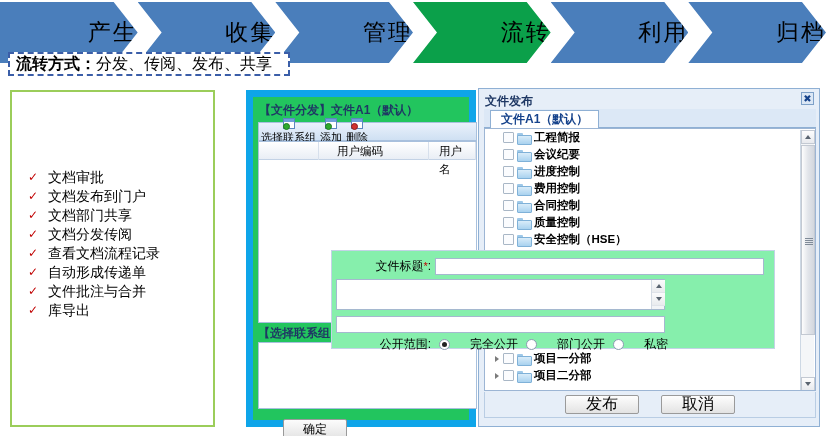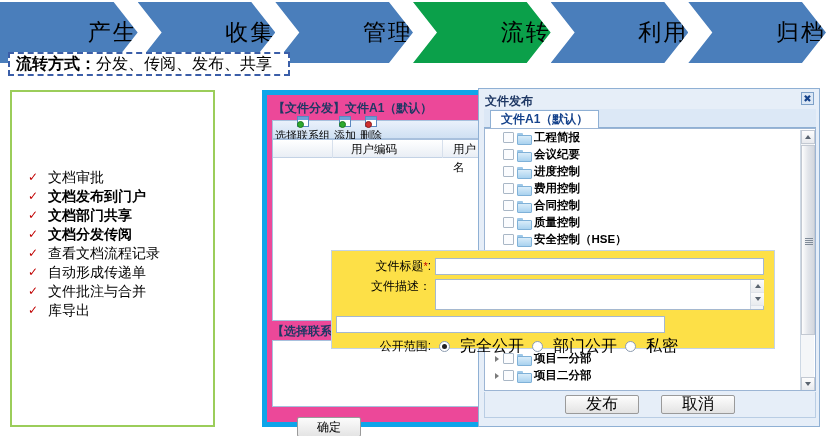--- a/index.html
+++ b/index.html
@@ -65,28 +65,28 @@
     margin-bottom:2px;
     line-height:17px;
     white-space:nowrap;
   }
   .check-mark {
     color:#c00000; font-size:12px; width:20px;
     display:inline-block; flex:none;
     font-family:"DejaVu Sans",sans-serif;
   }
   .check-text { font-size:14px; color:#000; }
-  .check-item.bold .check-text { font-weight:bold; }
+  .check-item.bold .check-text { font-weight:normal; }
 
   
   #dist-window {
-    position:absolute; left:262px; top:90px;
+    position:absolute; left:246px; top:90px;
     width:230px; height:337px;
-    background:#ec4899;
-    border:5px solid #0ea5e9;
+    background:#22c55e;
+    border:7px solid #0ea5e9;
   }
   #dist-title {
     position:absolute; left:6px; top:5px;
     font-size:12px; font-weight:bold; color:#1f3864;
     white-space:nowrap;
   }
   #dist-toolbar {
     position:absolute; left:5px; top:25px;
     width:219px; height:19px;
     background:linear-gradient(to bottom,#eaf1fb,#cfe0f3);
@@ -273,21 +273,21 @@
     border:1px solid #9a9a9a; border-radius:2px;
     font-size:16px; color:#000;
     display:flex; align-items:center; justify-content:center;
     cursor:default;
   }
 
   
   #form-dialog {
     position:absolute; left:331px; top:250px;
     width:444px; height:99px;
-    background:#fde047;
+    background:#86efac;
     border:1px solid #c3d3e6;
   }
   .frow { position:absolute; display:flex; align-items:flex-start; }
   .flabel {
     font-size:12px; color:#000; text-align:right;
     white-space:nowrap;
   }
   .req { color:#c00000; font-size:11px; }
   .finput {
     background:#fff; border:1px solid #a5b8cf;
@@ -310,22 +310,22 @@
     background:linear-gradient(to bottom,#fbfbfc,#e9ebee);
     border-bottom:1px solid #dfe3e9;
   }
   #row-code { left:0; top:65px; width:444px; }
   #row-code .flabel { width:99px; }
   #row-code .finput { width:329px; margin-left:4px; }
 
   #row-scope { left:0; top:85px; width:444px; display:flex; align-items:center; }
   #row-scope .flabel { width:99px; }
   .radio-opt {
-    display:flex; align-items:center; gap:10px;
-    font-size:16px; margin-left:8px; white-space:nowrap;
+    display:flex; align-items:center; gap:20px;
+    font-size:12px; margin-left:8px; white-space:nowrap;
     cursor:default;
   }
   .radio {
     width:11px; height:11px; border-radius:50%;
     background:#fff; border:1px solid #8b9bb0;
     position:relative; flex:none;
   }
   .radio.on:after {
     content:''; position:absolute; left:2px; top:2px;
     width:5px; height:5px; border-radius:50%; background:#222;
@@ -575,23 +575,20 @@
 <div id="form-dialog">
 
   <div class="frow" id="row-title">
     <div class="flabel">
       <span>文件标题</span><span class="req">*</span><span>:</span>
     </div>
     <div class="finput"></div>
   </div>
 
   <div class="frow" id="row-desc">
-    <div class="flabel">
-      <span>文件描述</span><span>：</span>
-    </div>
     <div class="finput">
       <div id="desc-sb">
         <div class="mini-arrow">
             <div class="tri-up"></div>
           </div>
         <div class="mini-arrow">
             <div class="tri-dn"></div>
           </div>
       </div>
     </div>

